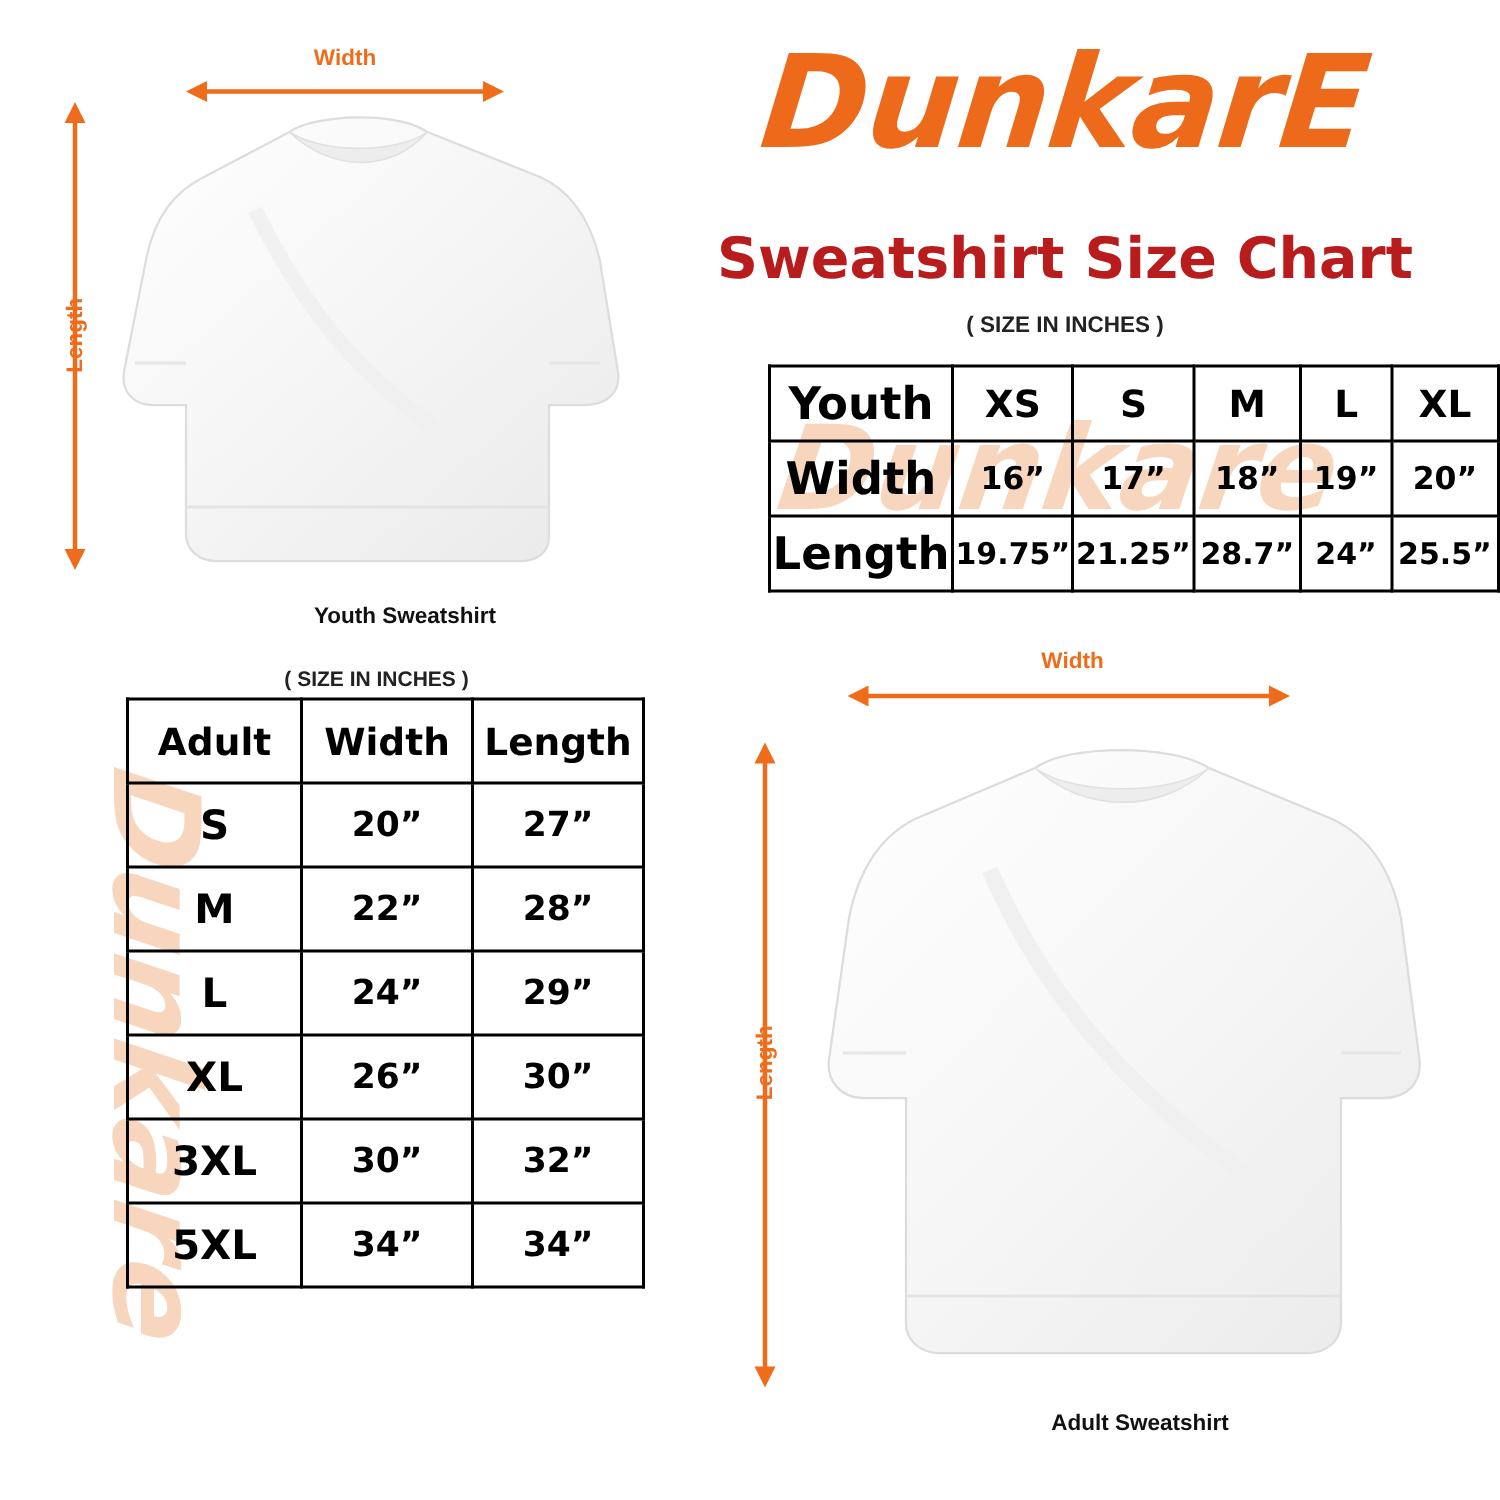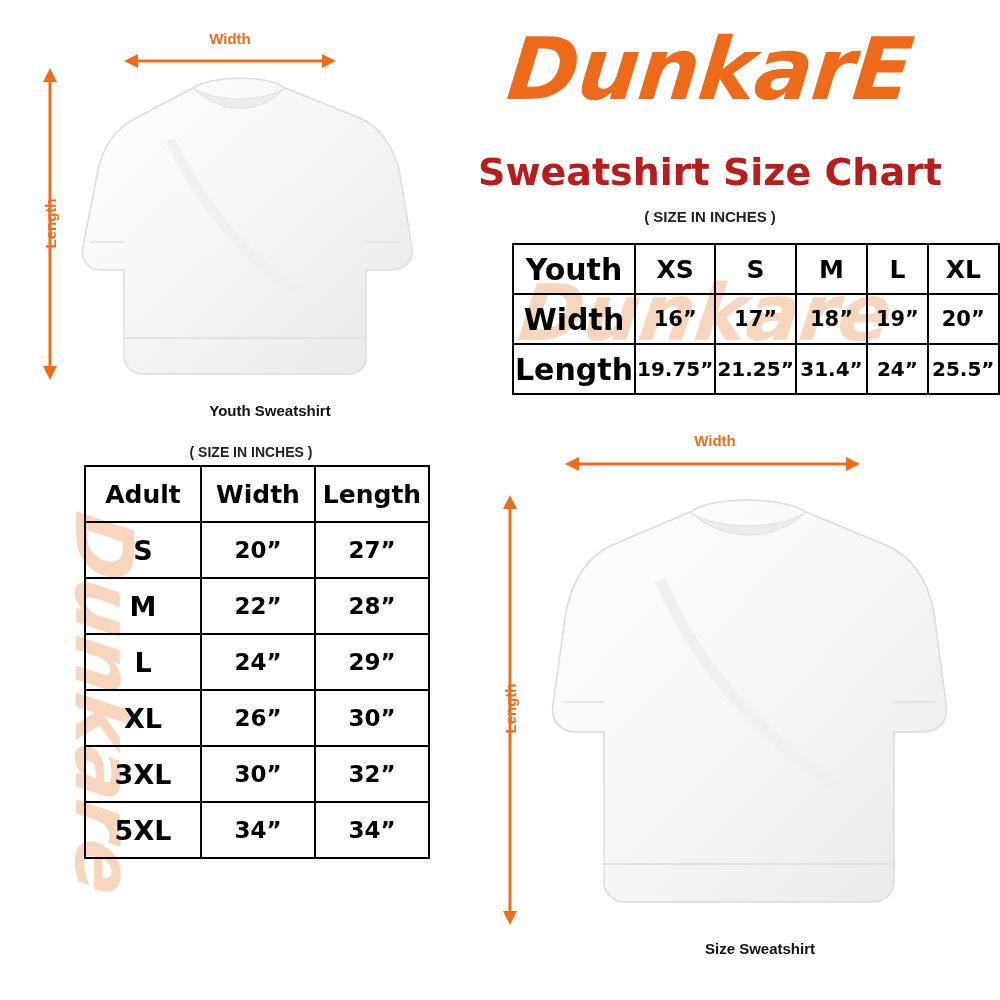--- a/index.html
+++ b/index.html
@@ -214,21 +214,21 @@
     <td class="val-col">16”</td>
     <td class="val-col">17”</td>
     <td class="val-col">18”</td>
     <td class="val-col">19”</td>
     <td class="val-col">20”</td>
   </tr>
   <tr class="row-meas row-length">
     <td class="hdr-col">Length</td>
     <td class="val-col">19.75”</td>
     <td class="val-col">21.25”</td>
-    <td class="val-col">31.4”</td>
+    <td class="val-col">28.7”</td>
     <td class="val-col">24”</td>
     <td class="val-col">25.5”</td>
   </tr>
 </tbody>
   </table>
 
 <div class="abs" id="adult-units">( SIZE IN INCHES )</div>
 
 <table id="adult-table">
   <tbody>
@@ -296,13 +296,13 @@
 </svg>
 <div class="arrow-label" style="left:660px; top:432px; width:110px; text-align:center;">Width</div>
 
 <svg class="arrow-svg" style="left:501px; top:495px;" width="18" height="430" viewBox="0 0 18 430">
   <line x1="9" y1="10" x2="9" y2="420" stroke="#ef6c1a" stroke-width="3"></line>
   <polygon points="9,0 2,14 16,14" fill="#ef6c1a"></polygon>
   <polygon points="9,430 2,416 16,416" fill="#ef6c1a"></polygon>
 </svg>
 <div class="arrow-label vert-label" style="left:470px; top:700px; width:80px; text-align:center;">Length</div>
 
-<div class="abs caption" id="adult-caption">Size Sweatshirt</div>
+<div class="abs caption" id="adult-caption">Adult Sweatshirt</div>
 
 </body></html>

